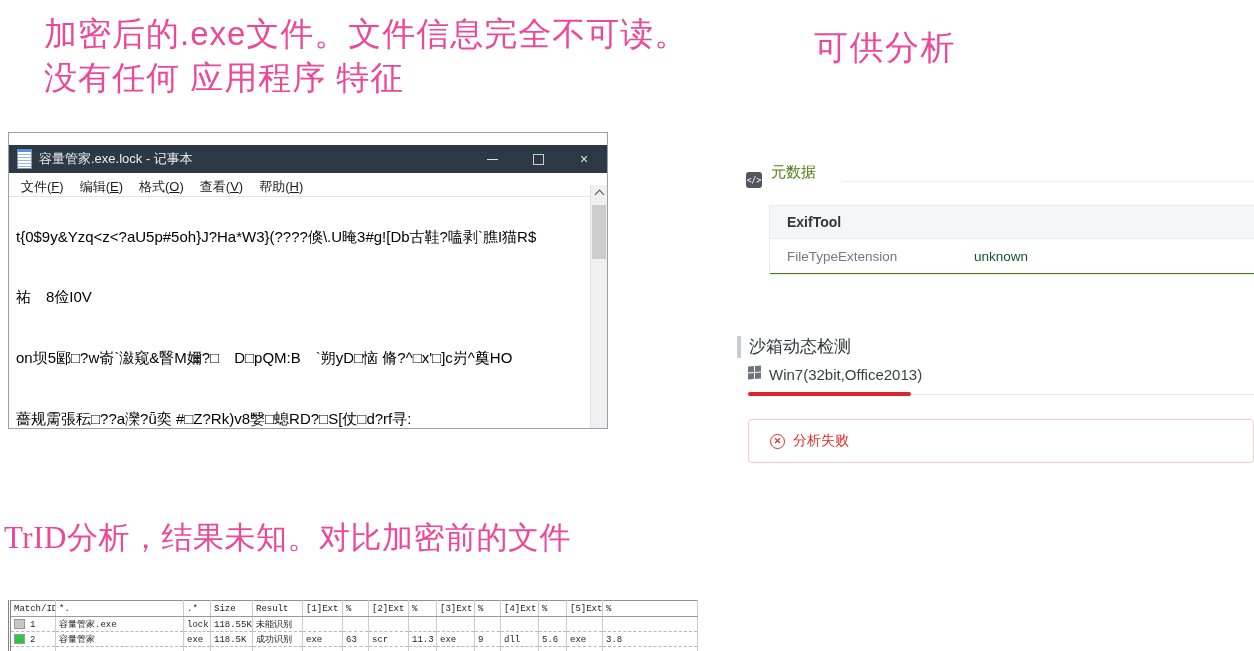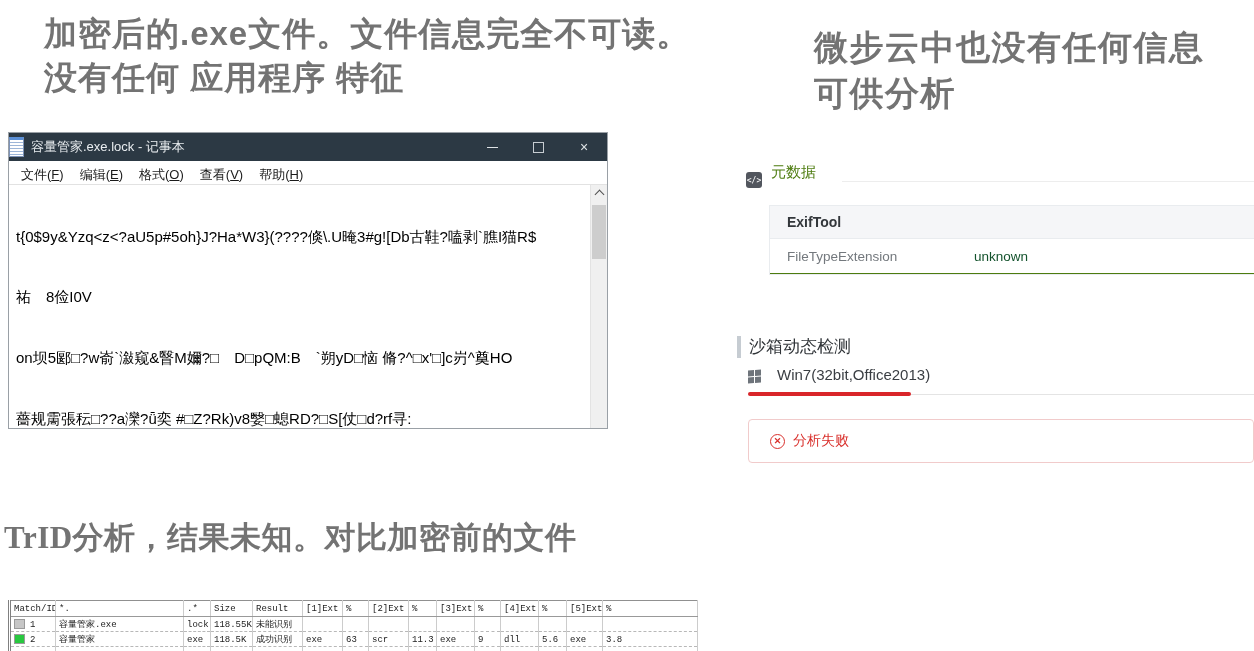--- a/index.html
+++ b/index.html
@@ -1,29 +1,29 @@
 <!DOCTYPE html>
 <html><head>
 <meta charset="utf-8">
 <style>
   html,body{margin:0;padding:0;background:#fff;}
   #stage{position:relative;width:1254px;height:651px;background:#fff;overflow:hidden;
          font-family:"Liberation Sans",sans-serif;color:#000;}
   .abs{position:absolute;}
 
   
-  .h-big{font-weight:700;color:#737373;}
+  .h-big{font-weight:400;color:#ec4899;}
   #heading-top-left{left:44px;top:12px;font-size:33px;line-height:44px;letter-spacing:1px;}
   #heading-top-right{left:814px;top:24px;font-size:34px;line-height:46px;letter-spacing:1.5px;}
   #heading-bottom{left:4px;top:518px;font-size:31px;line-height:40px;letter-spacing:0.5px;}
   #heading-bottom .serif{font-family:"Liberation Serif",serif;}
 
   
   #notepad{left:8px;top:132px;width:600px;height:297px;border:1px solid #9aa0a6;box-sizing:border-box;background:#fff;}
-  .np-titlebar{height:28px;background:#2c3944;display:flex;align-items:center;color:#e9edf0;font-size:13px;}
+  .np-titlebar{height:28px;background:#2c3944;display:flex;align-items:center;padding-left:8px;color:#e9edf0;font-size:13px;margin-top:12px;}
   .np-icon{width:13px;height:16px;background:#fff;border:1px solid #7d93b8;border-top:3px solid #5a8fd6;margin-right:7px;
            background-image:repeating-linear-gradient(#fff 0 2px,#9db6d8 2px 3px);}
   .np-controls{margin-left:auto;display:flex;height:28px;}
   .np-ctrl{width:46px;height:28px;display:flex;align-items:center;justify-content:center;color:#dfe3e6;font-size:14px;}
   .glyph-min{display:block;width:11px;border-top:1px solid #dfe3e6;}
   .glyph-max{display:block;width:9px;height:9px;border:1px solid #c7cdd2;}
   .np-menubar{height:23px;display:flex;align-items:flex-end;padding-left:4px;font-size:13px;color:#1b1b1b;border-bottom:1px solid #e2e2e2;background:#fff;}
   .menu-item{padding:0 8px;}
   .menu-item u{text-decoration:underline;}
   .np-content{position:absolute;top:52px;bottom:0;left:0;right:17px;padding:1px 2px 0 7px;
@@ -42,21 +42,21 @@
   .exif-card{left:769px;top:205px;width:485px;border:1px solid #e9ecef;border-right:none;box-sizing:border-box;background:#fff;}
   .exif-header{height:32px;background:#f5f6f8;display:flex;align-items:center;padding-left:17px;
                font-weight:700;font-size:14px;color:#33373b;border-bottom:1px solid #e9ecef;}
   .exif-row{height:34px;display:flex;align-items:center;padding-left:17px;font-size:13.5px;color:#73787d;
             border-bottom:1px solid #4d7c0f;background:#fff;}
   .exif-key{width:187px;}
   .exif-val{color:#14532d;}
 
   .sandbox-bar{left:737px;top:336px;width:4px;height:22px;background:#c6ccd2;}
   .sandbox-title{left:749px;top:335px;font-size:17px;color:#2f3337;}
-  .win-tab{left:748px;top:366px;display:flex;align-items:flex-end;gap:16px;}
+  .win-tab{left:748px;top:366px;display:flex;align-items:flex-start;gap:8px;}
   .win-logo{width:13px;height:13px;display:grid;grid-template-columns:6px 6px;grid-template-rows:6px 6px;gap:1px;transform:skewY(-5deg);}
   .win-logo span{background:#6e747b;display:block;}
   .win-tab-label{font-size:15px;color:#3a3e43;}
   .tab-underline-gray{left:748px;top:394px;width:506px;height:1px;background:#e4e4e4;}
   .tab-underline-red{left:748px;top:392px;width:163px;height:4px;background:#d9252a;border-radius:2px;}
   .error-card{left:748px;top:419px;width:506px;height:44px;border:1px solid #f1cbcb;border-radius:4px;box-sizing:border-box;
               display:flex;align-items:center;padding-left:21px;gap:8px;background:#fff;}
   .error-icon{width:15px;height:15px;border:1.5px solid #d9302c;border-radius:50%;color:#d9302c;font-size:9px;
               display:flex;align-items:center;justify-content:center;font-weight:700;box-sizing:border-box;flex:none;}
   .error-text{color:#d9302c;font-size:14px;}
@@ -77,21 +77,20 @@
 <body>
 
 <div id="stage">
 
   <div class="abs h-big" id="heading-top-left">
     <div>加密后的.exe文件。文件信息完全不可读。</div>
     <div>没有任何 应用程序 特征</div>
   </div>
 
   <div class="abs h-big" id="heading-top-right">
-    <div>微步云中也没有任何信息</div>
     <div>可供分析</div>
   </div>
 
   <div class="abs" id="notepad">
     <div class="np-titlebar">
       <span class="np-icon"></span>
       <span>容量管家.exe.lock - 记事本</span>
       <span class="np-controls">
         <span class="np-ctrl">
             <span class="glyph-min"></span>

